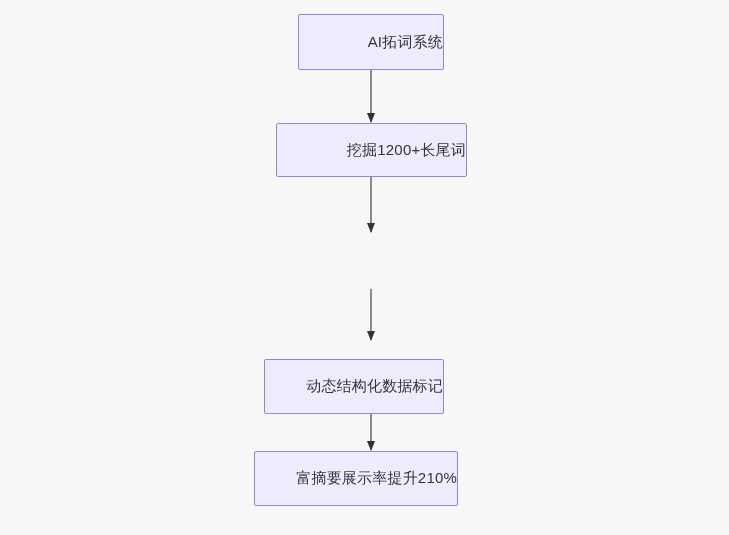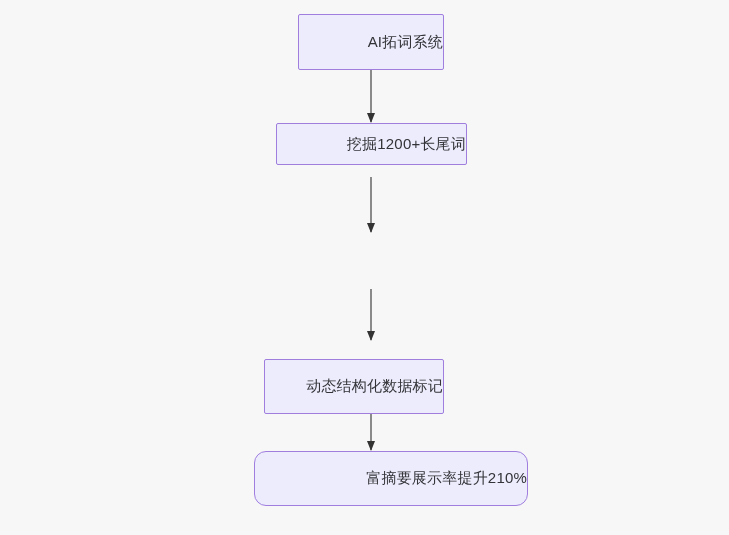--- a/index.html
+++ b/index.html
@@ -39,24 +39,24 @@
   }
   .node-label {
     font-size: 15px;
     line-height: 1.25;
     color: #333338;
     letter-spacing: 0.2px;
     white-space: nowrap;
   }
   
   .n1 { left: 298px; top: 14px;  width: 146px; height: 56px; }
-  .n2 { left: 276px; top: 123px; width: 191px; height: 42px; }
+  .n2 { left: 276px; top: 123px; width: 191px; height: 54px; }
   .n3 { left: 261px; top: 233px; width: 221px; height: 56px; }
   .n4 { left: 264px; top: 345px; width: 180px; height: 55px; margin-top: 14px; }
-  .n5 { left: 254px; top: 451px; width: 274px; height: 55px; border-radius: 12px; }
+  .n5 { left: 254px; top: 451px; width: 204px; height: 55px; }
 </style>
 </head>
 <body>
 
 <div id="flowchart">
 
   <svg class="edge-layer" width="729" height="535" viewBox="0 0 729 535">
     <defs>
       <marker id="arrowhead" markerWidth="10" markerHeight="8" refX="9" refY="4" orient="auto" markerUnits="userSpaceOnUse">
         <path d="M 0 0 L 10 4 L 0 8 z" fill="#333333"></path>

